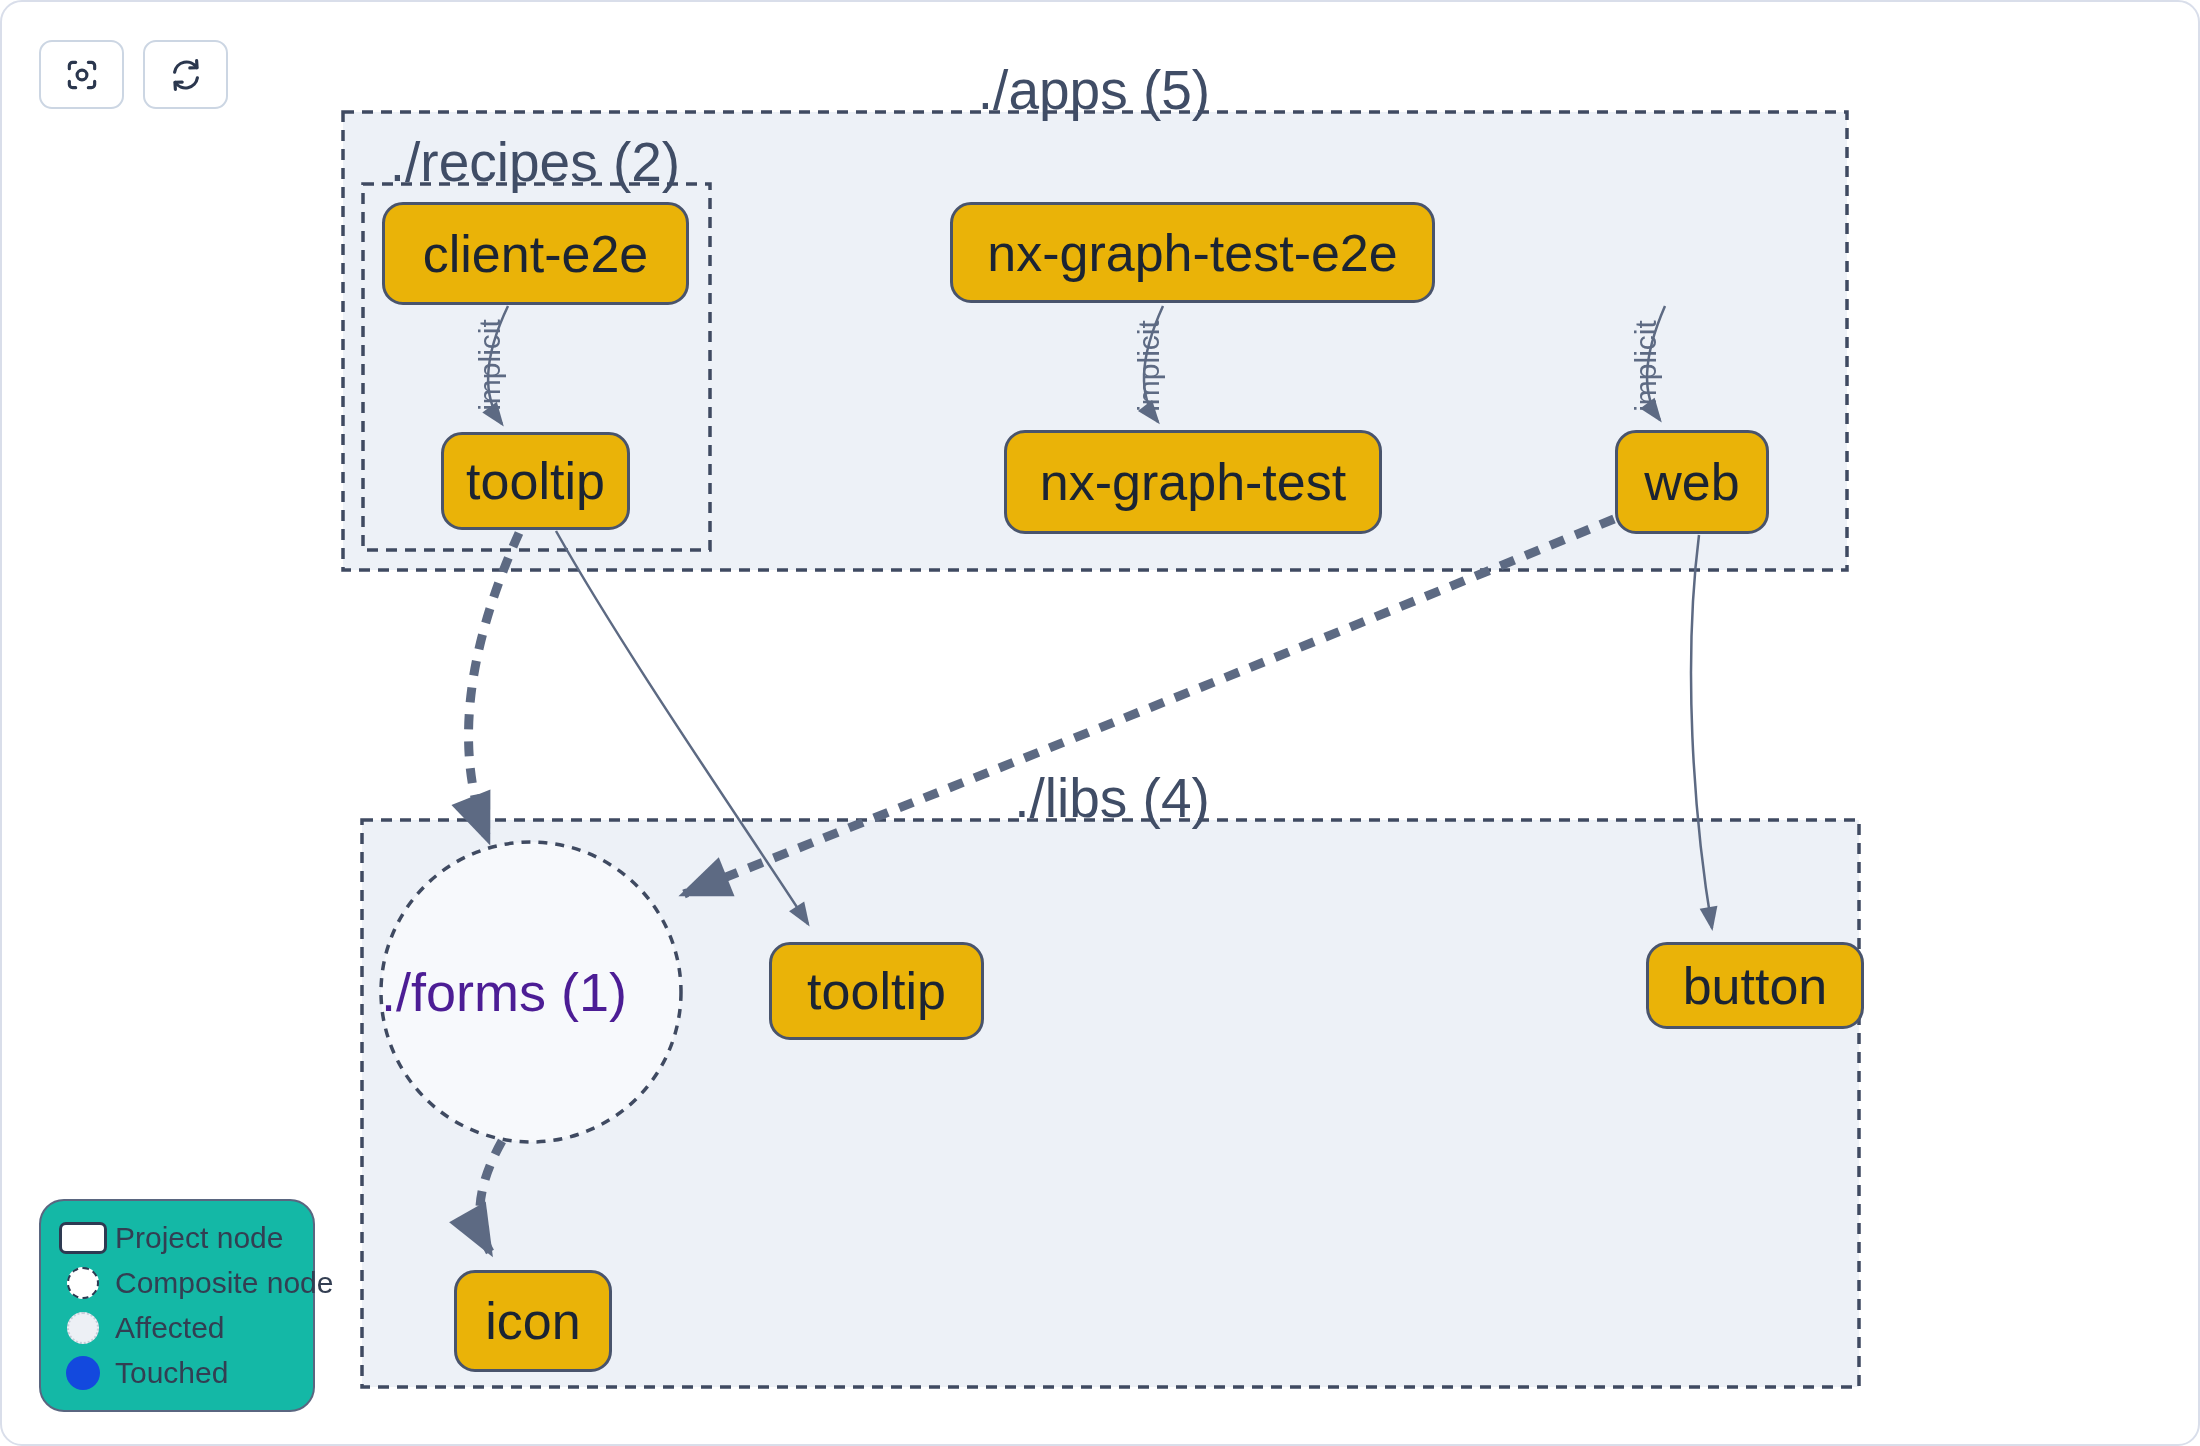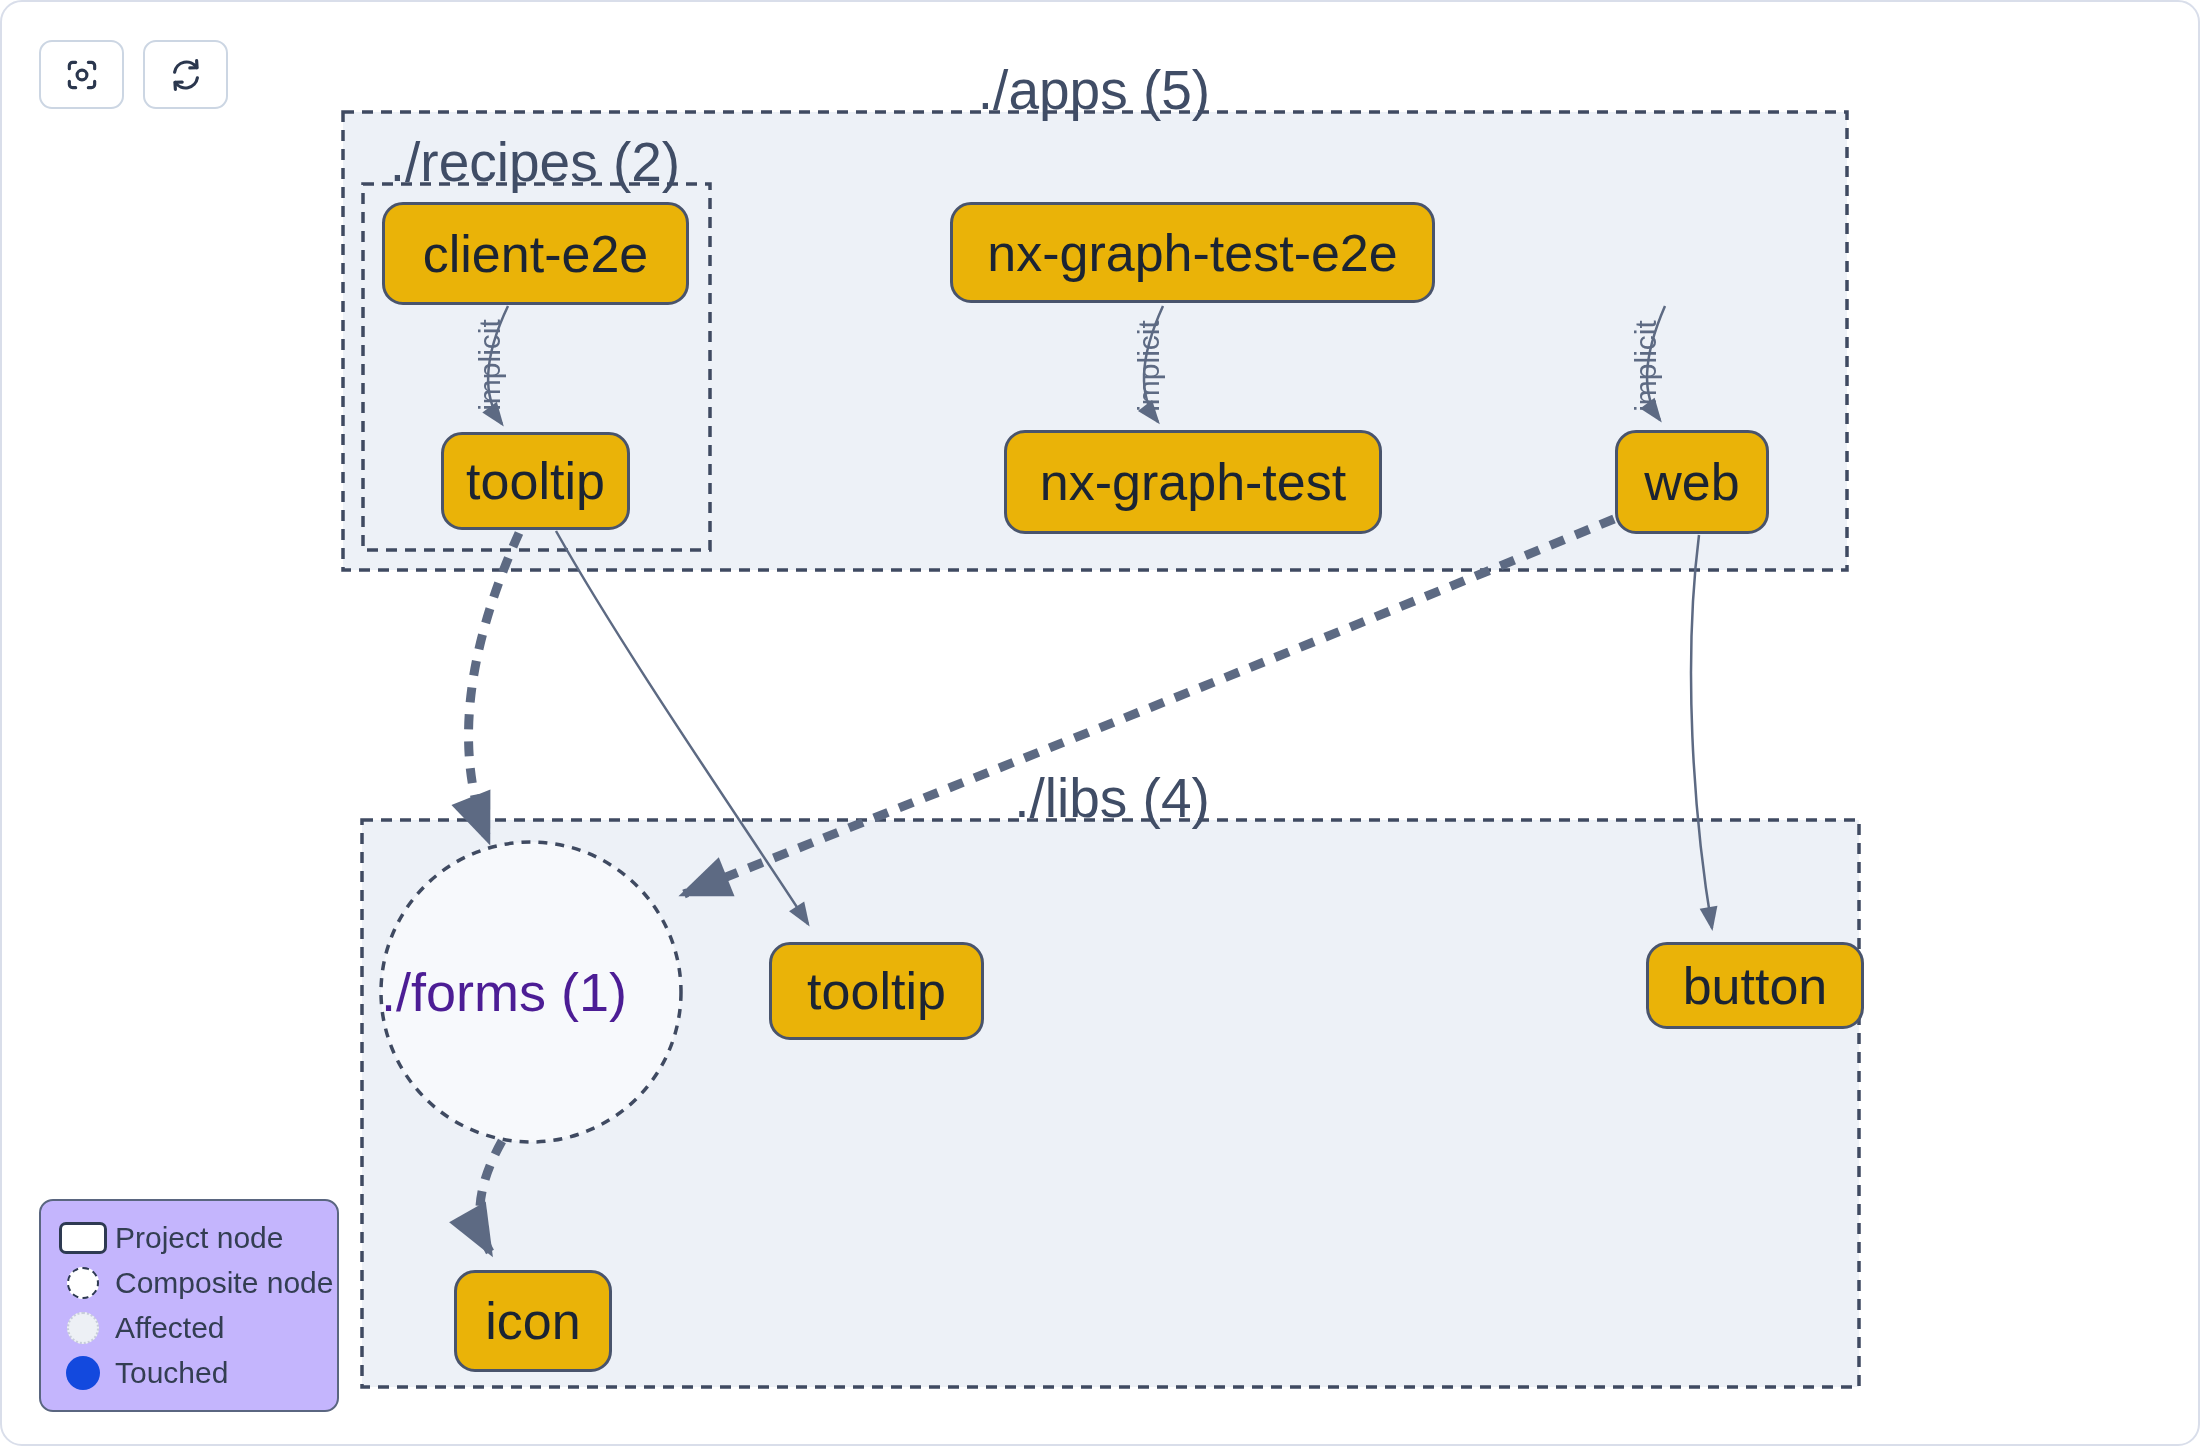--- a/index.html
+++ b/index.html
@@ -25,22 +25,22 @@
 
   
   .composite-label{position:absolute;z-index:6;font-size:54px;color:#4c1d95;text-align:left;
                    line-height:64px;white-space:nowrap;}
 
   
   .edge-label{position:absolute;z-index:4;width:170px;height:36px;font-size:30px;color:#5d6a83;
               text-align:center;line-height:36px;transform:rotate(-90deg);}
 
   
-  .legend{position:absolute;left:37px;top:1197px;width:300px;height:213px;z-index:30;
-          background:#c4b5fd;border:2.5px solid #5a6680;border-radius:14px;box-sizing:border-box;
+  .legend{position:absolute;left:37px;top:1197px;width:276px;height:213px;z-index:30;
+          background:#14b8a6;border:2.5px solid #5a6680;border-radius:25px;box-sizing:border-box;
           display:flex;flex-direction:column;justify-content:space-around;padding:14px 10px;}
   .legend-row{display:flex;align-items:center;}
   .legend-swatch{width:64px;display:flex;align-items:center;justify-content:center;flex:none;}
   .legend-label{font-size:30px;color:#333e52;white-space:nowrap;}
   .sw-project{width:48px;height:32px;border:3px solid #2e3a52;border-radius:7px;background:#fff;box-sizing:border-box;}
   .sw-composite{width:32px;height:32px;border:2.5px dashed #2e3a52;border-radius:50%;background:#fff;box-sizing:border-box;}
   .sw-affected{width:32px;height:32px;border:2.5px dotted #c7cdd9;border-radius:50%;background:#edf0f5;box-sizing:border-box;}
   .sw-touched{width:34px;height:34px;border-radius:50%;background:#1349de;}
 </style>
 </head>

